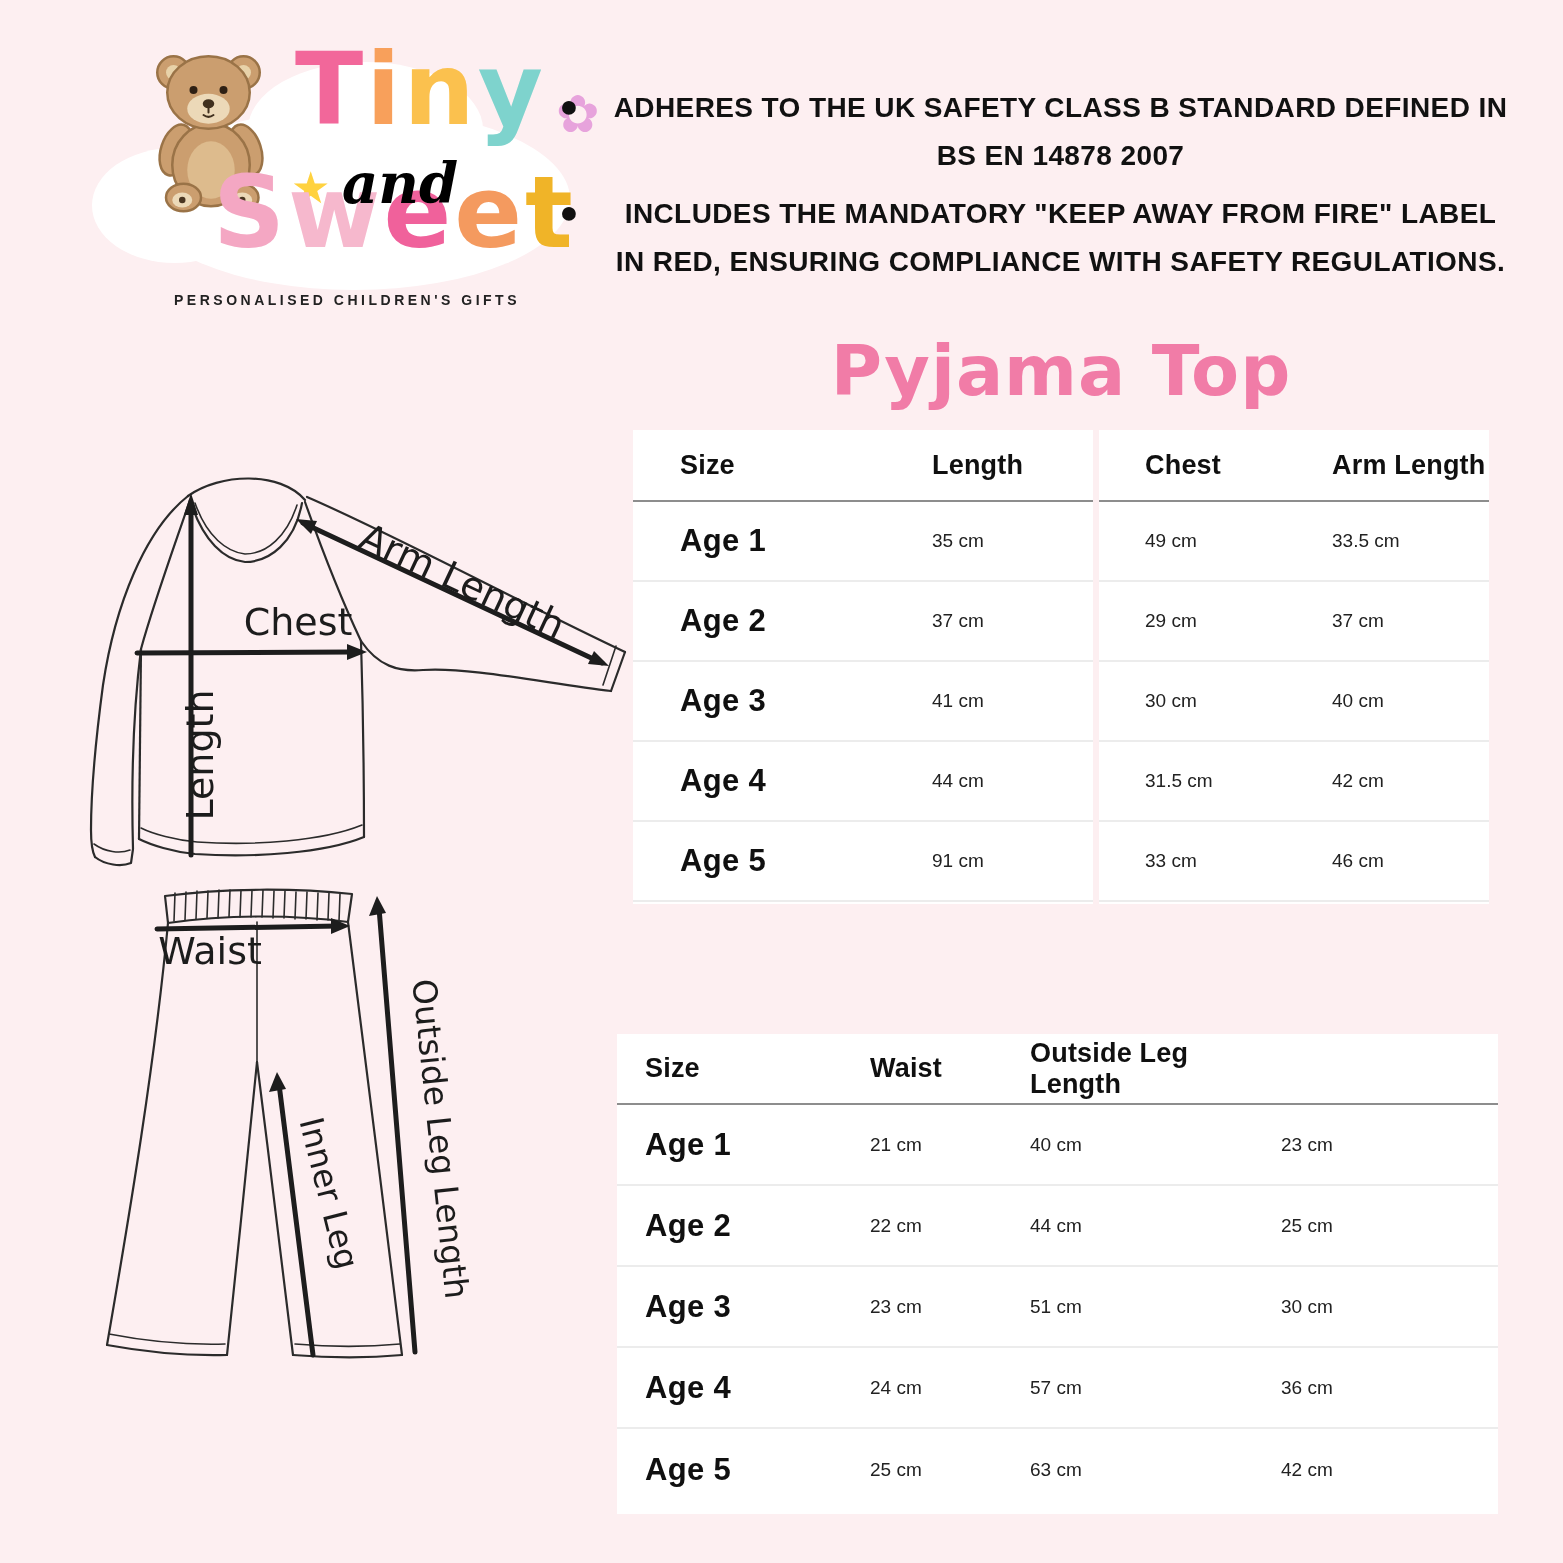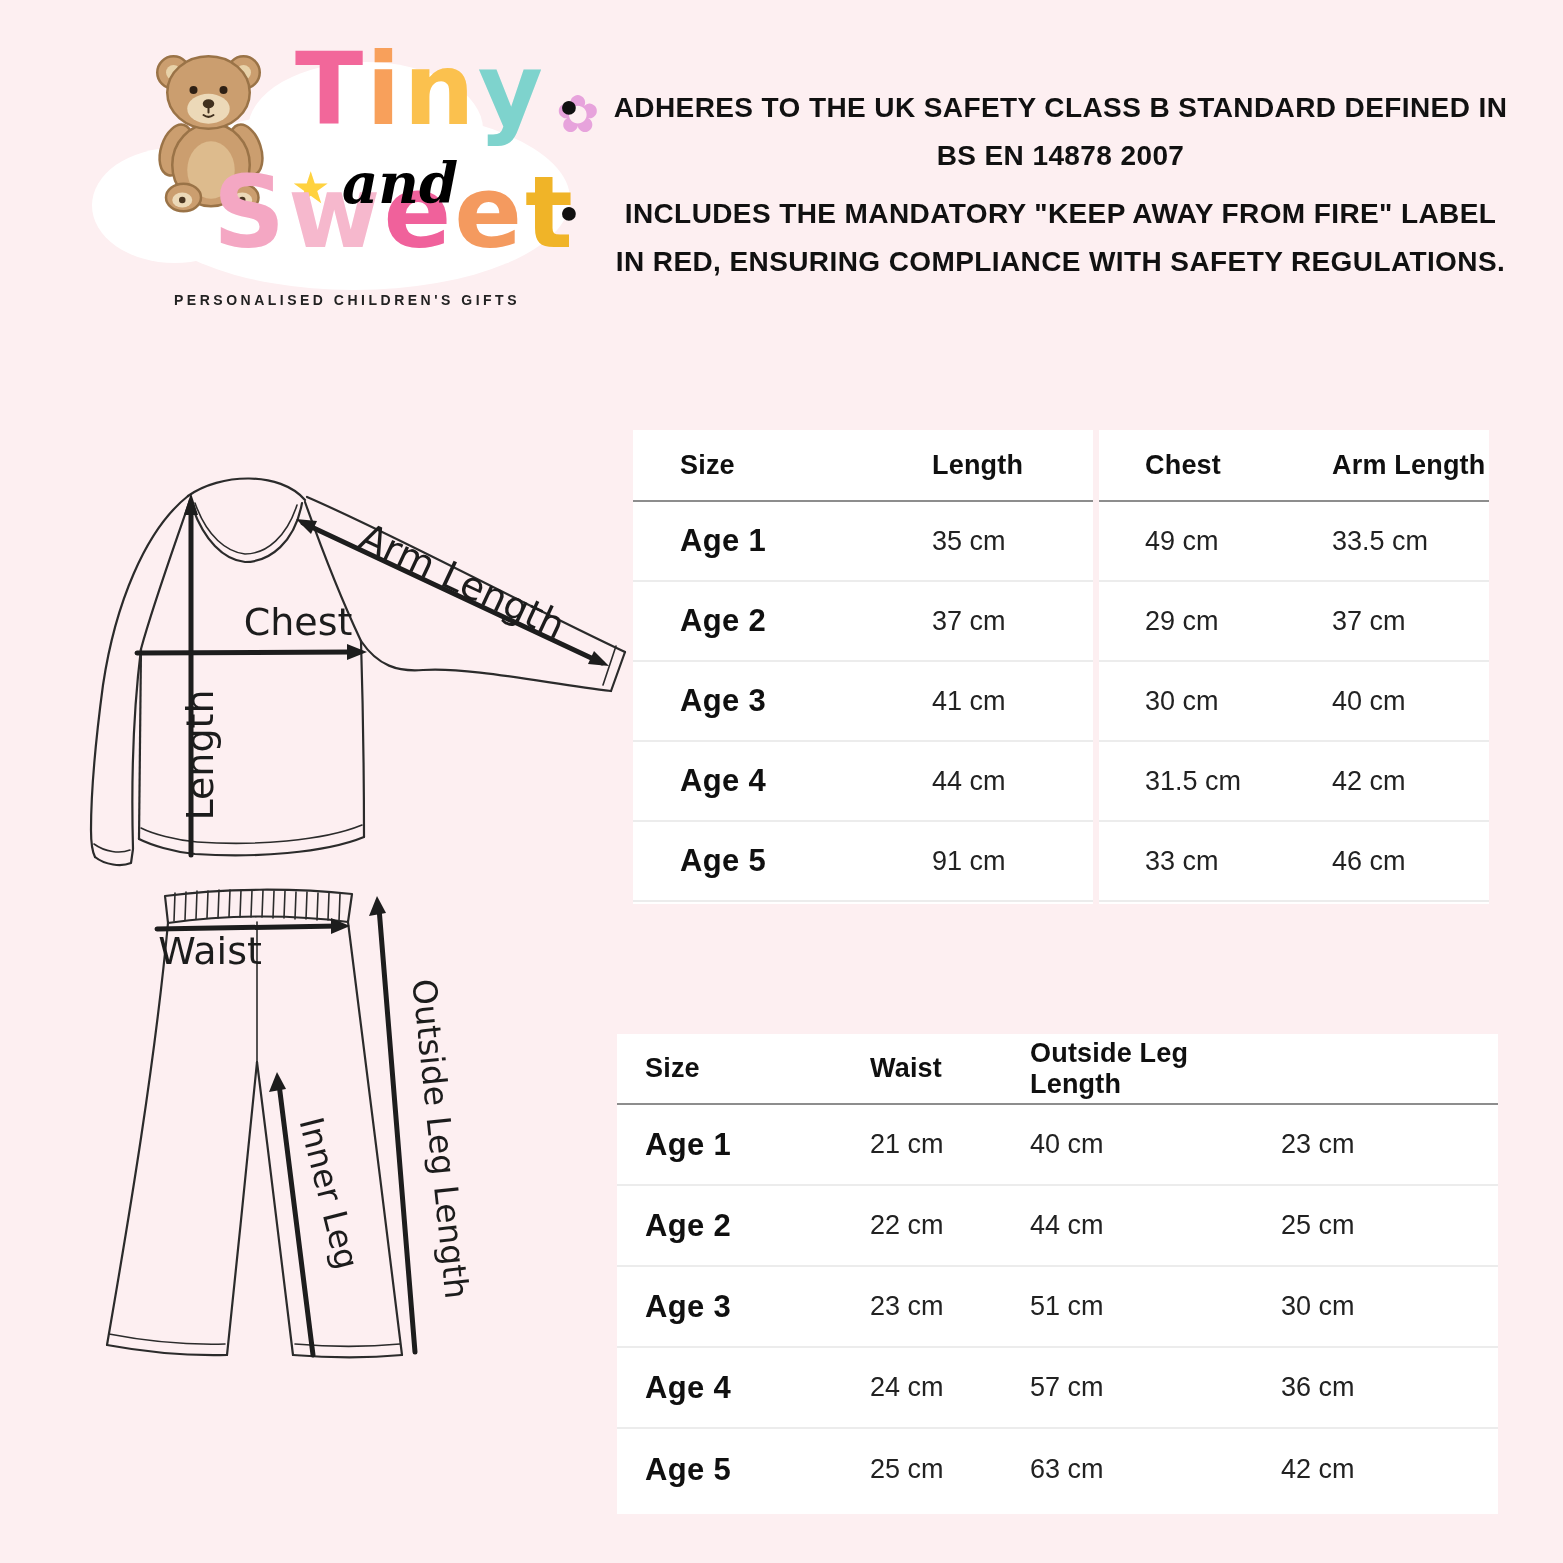--- a/index.html
+++ b/index.html
@@ -41,21 +41,21 @@
   .card-bottom { left:617px; top:1022px; width:881px; height:480px; }
   .trow { display:grid; align-items:center; }
   .card-top .trow    { grid-template-columns:252px 213px 187px 1fr; padding-left:47px; height:80px; }
   .card-bottom .trow { grid-template-columns:225px 160px 251px 1fr; padding-left:28px; height:81px; }
   .card-top .thead    { height:72px; border-bottom:2px solid #8d8d8d; }
   .card-bottom .thead { height:71px; border-bottom:2px solid #8d8d8d; }
   .trow.data { border-bottom:2px solid #ececec; }
   .trow.data:last-child { border-bottom:none; }
   .hdr { font-weight:700; font-size:27px; color:#101010; letter-spacing:0.2px; }
   .age { font-weight:700; font-size:31px; color:#101010; letter-spacing:0.3px; }
-  .val { font-size:27px; color:#222; }
+  .val { font-size:19px; color:#222; }
   .vgap { position:absolute; left:460px; top:0; bottom:0; width:6px; background:#fdeff1; }
   
   .shirt-svg { position:absolute; left:85px; top:445px; width:560px; height:435px; }
   .pants-svg { position:absolute; left:85px; top:882px; width:500px; height:478px; }
   .outline { fill:none; stroke:#2b2b2b; stroke-width:2.2; stroke-linecap:round; stroke-linejoin:round; }
   .thin    { fill:none; stroke:#2b2b2b; stroke-width:1.6; stroke-linecap:round; }
   .arrow   { fill:none; stroke:#1d1d1d; stroke-width:5; stroke-linecap:round; }
   .ahead   { fill:#1d1d1d; stroke:none; }
   .dlabel    { font-family:"DejaVu Sans", sans-serif; font-size:38px; fill:#1c1c1c; }
   .dlabel-sm { font-family:"DejaVu Sans", sans-serif; font-size:33px; fill:#1c1c1c; }
@@ -105,20 +105,21 @@
     <div class="bullet">
       <span class="dot">●</span>
       <span class="btxt">ADHERES TO THE UK SAFETY CLASS B STANDARD DEFINED IN BS EN 14878 2007</span>
     </div>
     <div class="bullet">
       <span class="dot">●</span>
       <span class="btxt">INCLUDES THE MANDATORY "KEEP AWAY FROM FIRE" LABEL IN RED, ENSURING COMPLIANCE WITH SAFETY REGULATIONS.</span>
     </div>
   </div>
 
+  <div class="section-title title-top">Pyjama Top</div>
 
   <div class="card card-top">
     <div class="trow thead">
       <div class="hdr">Size</div>
       <div class="hdr">Length</div>
       <div class="hdr">Chest</div>
       <div class="hdr">Arm Length</div>
     </div>
     <div class="trow data">
       <div class="age">Age 1</div>

